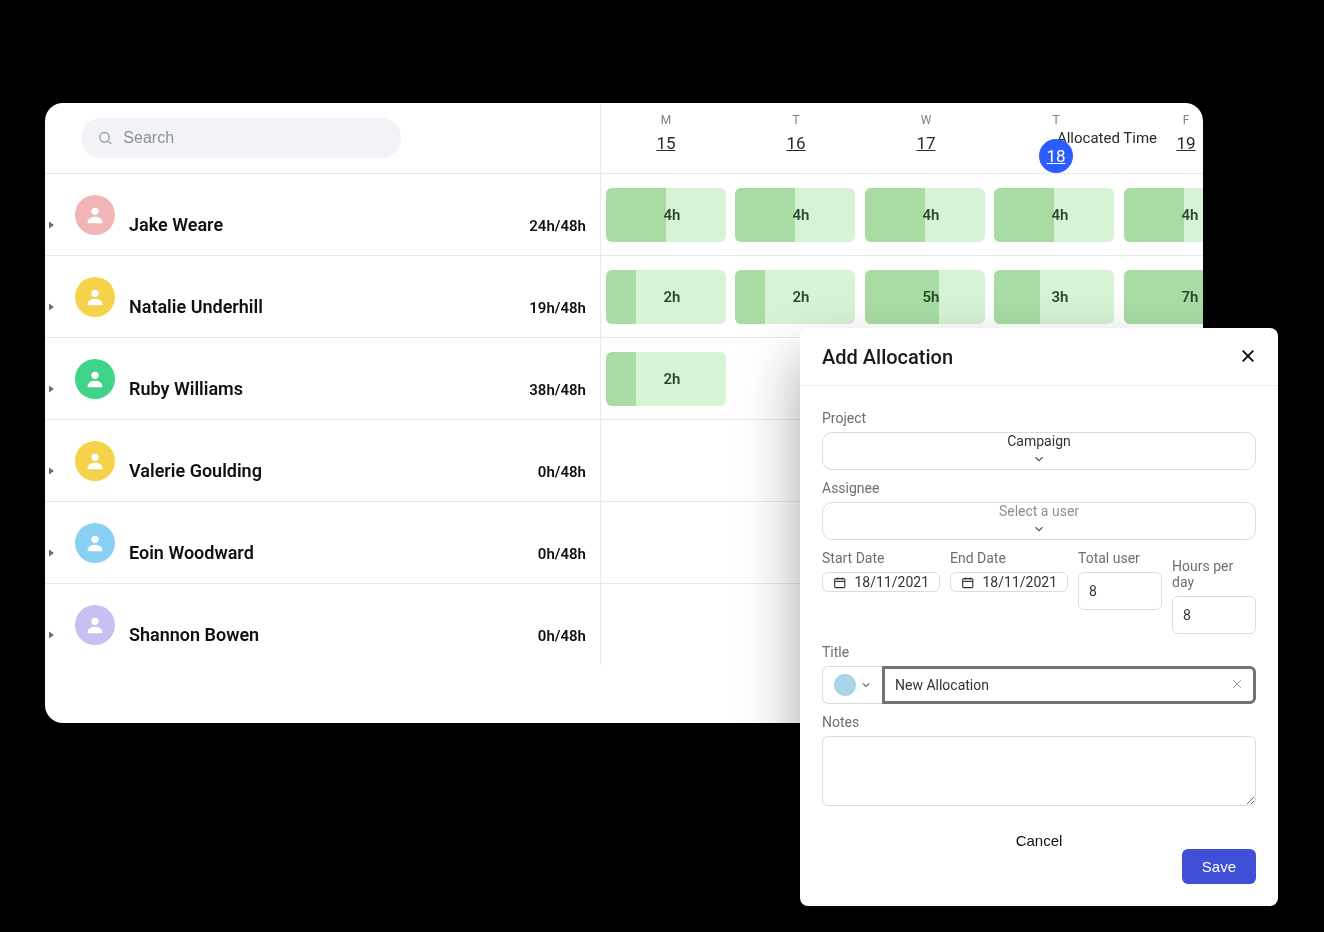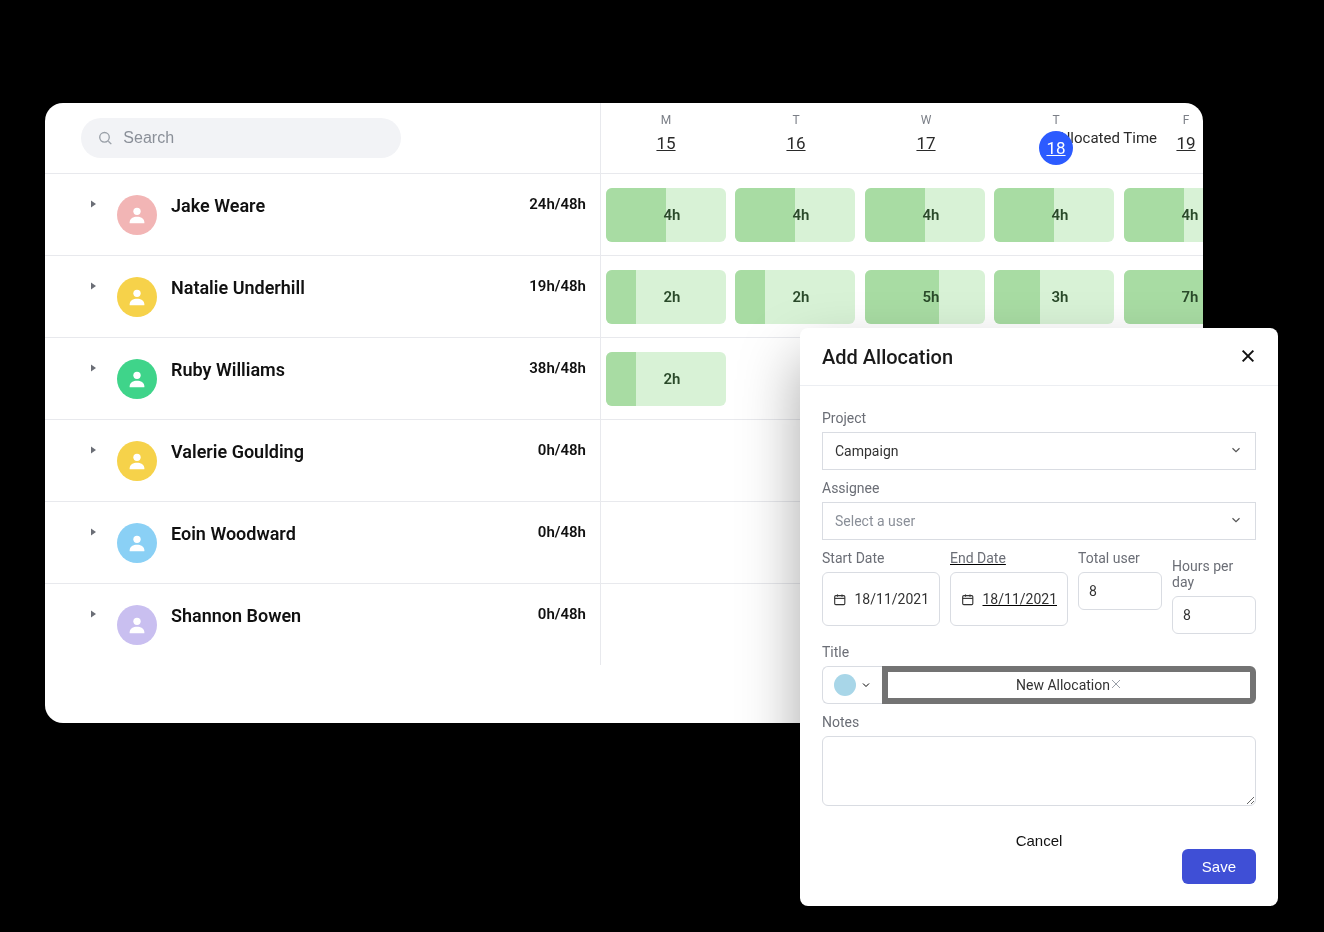--- a/index.html
+++ b/index.html
@@ -20,29 +20,29 @@
     margin-left:10px; width:100%; color:#333;
   }
   .search input::placeholder { color:#8a8f98; }
   .alloc-label { margin-left:auto; margin-right:10px; color:#2a2a2a; font-size:15px; }
   .calhead { position:absolute; left:555px; top:0; height:76px; width:calc(100% - 555px); border-left:1px solid #e8e9ed; }
   .calhead-col { position:absolute; top:10px; width:130px; text-align:center; }
   .dow { font-size:12px; color:#7b7f87; }
   .dnum { font-size:17px; color:#2a2a2a; margin-top:6px;text-decoration:underline; }
   .dnum.today {
     display:inline-block; background:#2c5bff; color:#fff; width:34px; height:34px;
-    line-height:34px; border-radius:50%; margin-top:4px;
+    line-height:34px; border-radius:50%; margin-top:12px;
   }
   .rows { }
   .row {
     display:flex; align-items:center; height:82px; border-top:1px solid #e8e9ed;
     position:relative;
   }
   .row .left {
-    width:555px; display:flex; align-items:flex-start; padding-left:42px;
+    width:555px; display:flex; align-items:flex-end; 
   }
   .caret { color:#6b6e76; cursor:pointer; margin-right:18px; }
   .avatar {
     width:40px; height:40px; border-radius:50%; display:inline-flex;
     align-items:center; justify-content:center; font-size:20px; margin-right:14px;
   }
   .pname { font-size:18px; font-weight:600; color:#111; }
   .time { margin-left:auto; margin-right:14px; font-size:15px; font-weight:600; color:#111; }
   .row .divider { position:absolute; left:555px; top:0; bottom:0; border-left:1px solid #e8e9ed; }
   .cells { position:absolute; left:555px; top:0; bottom:0; right:0; }
@@ -65,46 +65,46 @@
   .dialog {
     position:absolute; left:800px; top:328px; width:478px; background:#fff;
     border-radius:8px; box-shadow:0 30px 60px rgba(0,0,0,0.35); z-index:5;
   }
   .dlg-head { display:flex; align-items:center; padding:16px 22px; border-bottom:1px solid #eceef2; }
   .dlg-title { font-size:20px; font-weight:500; color:#1a1a1a; }
   .dlg-close { margin-left:auto; cursor:pointer; font-size:22px; color:#111; }
   .dlg-body { padding:14px 22px 4px; }
   .fld-label { font-size:14px; color:#6b6e76; margin-bottom:6px; margin-top:10px; display:block; }
   .sel,.inp {
-    width:100%; height:38px; border:1px solid #d9dce2; border-radius:0;
+    width:100%; height:38px; border:1px solid #d9dce2; border-radius:10px;
     padding:0 12px; font-size:14px; color:#333; background:#fff;
-    display:flex; align-items:center; justify-content:space-between;
+    display:flex; align-items:center; justify-content:space-between;flex-direction:column;
   }
   .sel .ph { color:#8a8f98; }
   .chev { color:#555; }
   .row4 { display:flex; gap:10px; }
   .row4 > div { }
   .date {
-    display:flex; align-items:center; height:54px; border:1px solid #d9dce2;
+    display:flex; align-items:center; height:20px; border:1px solid #d9dce2;
     border-radius:6px; padding:0 10px; font-size:14px; color:#333; gap:8px;
   }
   .numin {
     height:38px; border:1px solid #d9dce2; border-radius:6px; padding:0 10px;
     font-size:14px; color:#333; display:flex; align-items:center;
   }
   .titlewrap { display:flex; }
   .color-pick {
     width:60px; height:38px; border:1px solid #d9dce2; border-right:none;
     border-radius:6px 0 0 6px; display:flex; align-items:center; justify-content:center; gap:4px;
   }
   .swatch { width:22px; height:22px; border-radius:50%; background:#a8d6e8; }
   .titlein {
-    flex:1; height:38px; border:6px solid #737373; border-radius:0 6px 6px 0;
+    flex:1; height:38px; border:3px solid #737373; border-radius:0 6px 6px 0;
     display:flex; align-items:center; padding:0 10px; font-size:14px; color:#333;
-    justify-content:center;
+    justify-content:space-between;
   }
   .clear { color:#9aa0a8; cursor:pointer; }
   .notes {
     width:100%; height:70px; border:1px solid #d9dce2; border-radius:6px;
     resize:vertical; padding:8px; font-size:14px; font-family:inherit;
   }
   .dlg-foot { display:flex; align-items:center; padding:18px 22px 22px;flex-direction:column; }
   .btn-cancel { color:#111; font-size:15px; cursor:pointer; background:none; border:none; }
   .btn-save {
     margin-left:auto; background:#3f4fd6; color:#fff; border:none; border-radius:6px;
@@ -339,21 +339,21 @@
         <div class="date">
           <svg width="15" height="15" viewBox="0 0 24 24" fill="none" stroke="currentColor" stroke-width="2">
               <rect x="3" y="5" width="18" height="16" rx="2"></rect>
               <line x1="3" y1="10" x2="21" y2="10"></line>
               <line x1="8" y1="3" x2="8" y2="7"></line>
               <line x1="16" y1="3" x2="16" y2="7"></line>
             </svg>
           <span>18/11/2021</span>
         </div>
       </div>
-      <div style="width:118px;text-decoration:underline;">
+      <div style="width:118px;">
         <span class="fld-label" style="margin-top:0">End Date</span>
         <div class="date">
           <svg width="15" height="15" viewBox="0 0 24 24" fill="none" stroke="currentColor" stroke-width="2">
               <rect x="3" y="5" width="18" height="16" rx="2"></rect>
               <line x1="3" y1="10" x2="21" y2="10"></line>
               <line x1="8" y1="3" x2="8" y2="7"></line>
               <line x1="16" y1="3" x2="16" y2="7"></line>
             </svg>
           <span>18/11/2021</span>
         </div>

